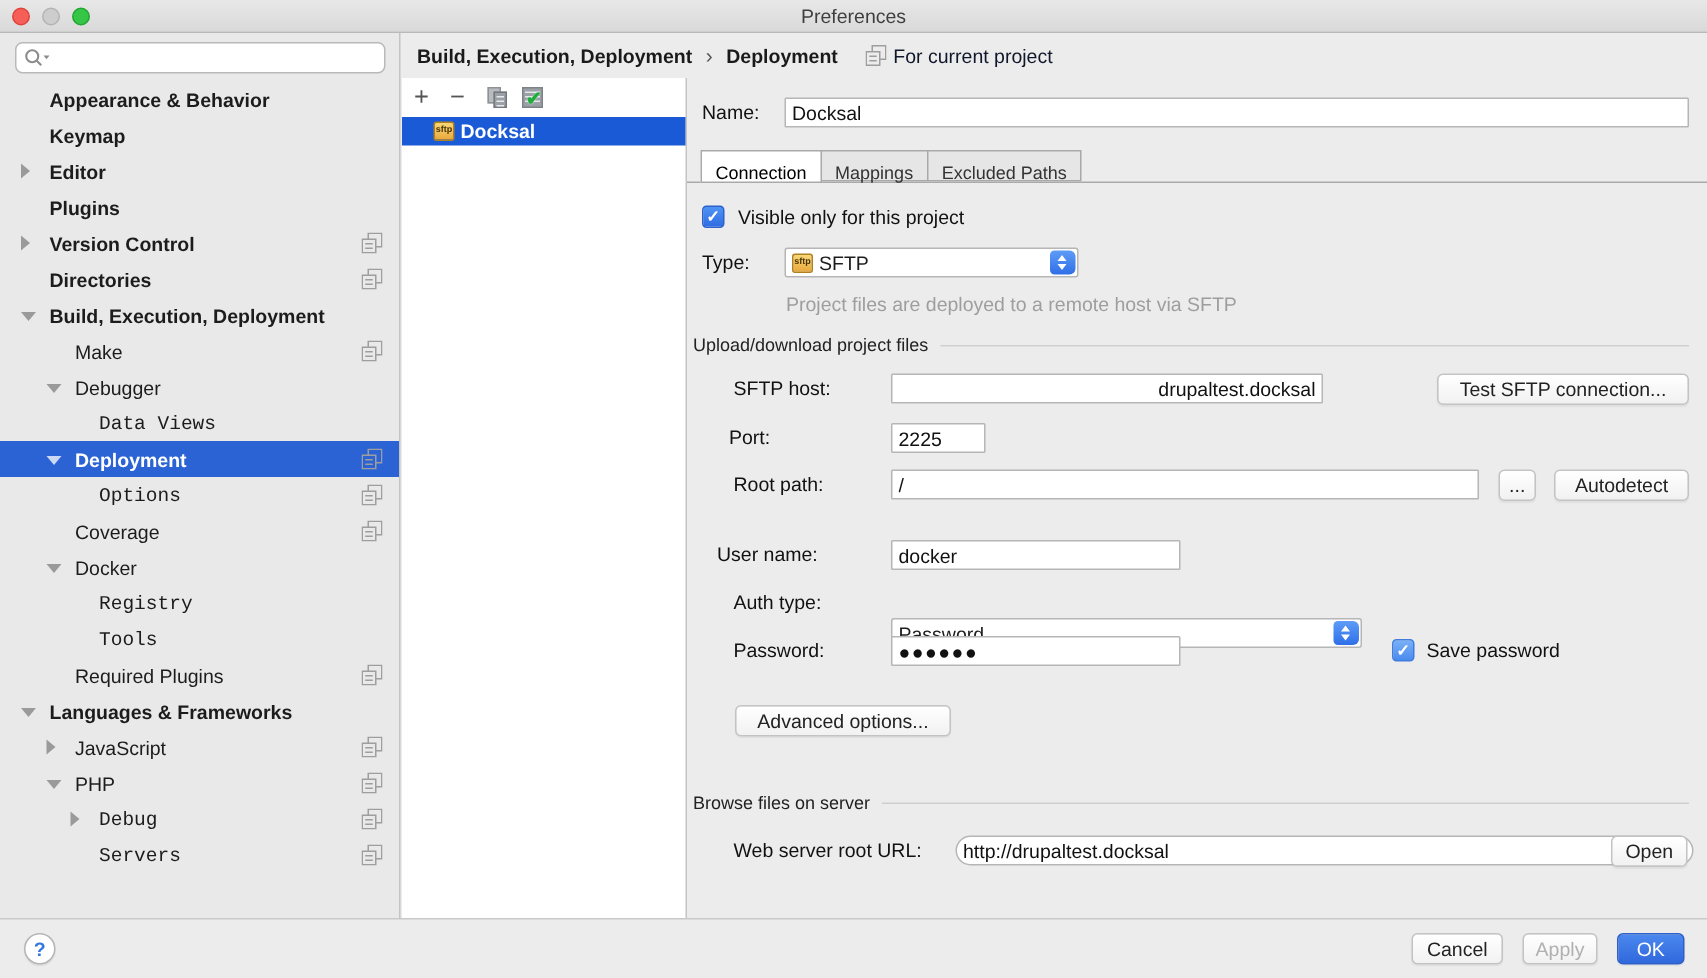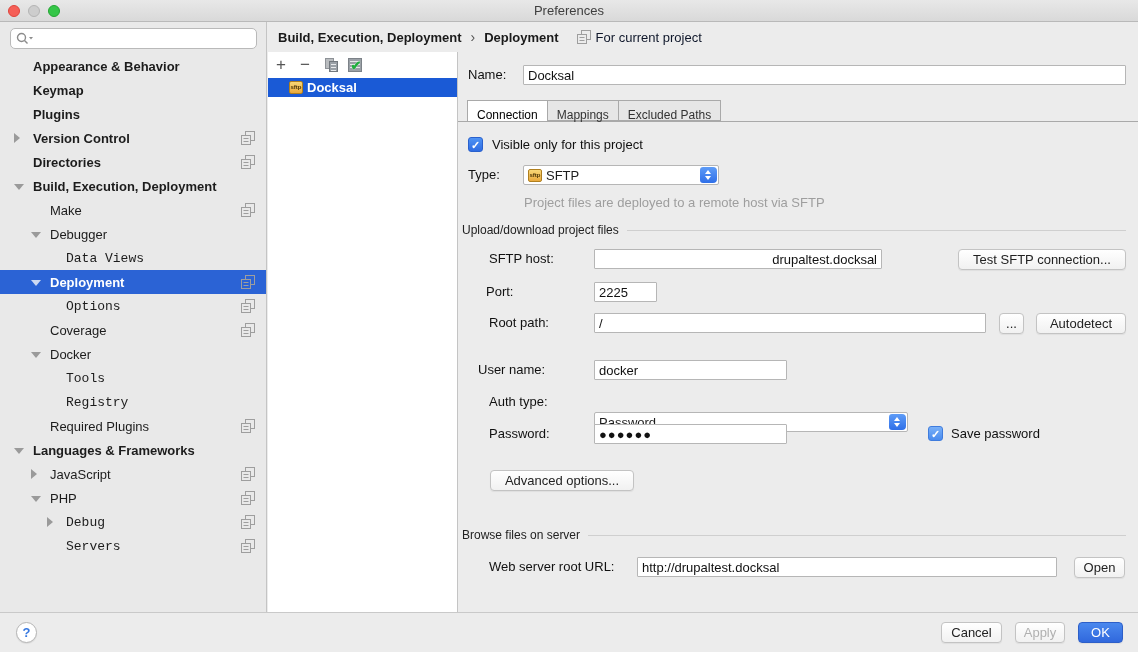--- a/index.html
+++ b/index.html
@@ -142,20 +142,24 @@
       </svg>
     </div>
     <div id="tree">
         <div class="tree-row lvl0 bold">
           <span class="lbl">Appearance &amp; Behavior</span>
         </div>
         <div class="tree-row lvl0 bold">
           <span class="lbl">Keymap</span>
         </div>
         <div class="tree-row lvl0 bold">
+          <span class="arrow right"></span>
+          <span class="lbl">Editor</span>
+        </div>
+        <div class="tree-row lvl0 bold">
           <span class="lbl">Plugins</span>
         </div>
         <div class="tree-row lvl0 bold">
           <span class="arrow right"></span>
           <span class="lbl">Version Control</span>
           <svg class="pp-icon" width="14" height="14" viewBox="0 0 14 14">
             <rect x="4.5" y="0.5" width="9" height="9" fill="none" stroke="#9e9e9e"></rect>
             <rect class="front" x="0.5" y="4.5" width="9" height="9" stroke="#9e9e9e"></rect>
             <line x1="2.5" y1="7.5" x2="7.5" y2="7.5" stroke="#9e9e9e"></line>
             <line x1="2.5" y1="10.5" x2="7.5" y2="10.5" stroke="#9e9e9e"></line>
@@ -216,24 +220,24 @@
             <rect class="front" x="0.5" y="4.5" width="9" height="9" stroke="#9e9e9e"></rect>
             <line x1="2.5" y1="7.5" x2="7.5" y2="7.5" stroke="#9e9e9e"></line>
             <line x1="2.5" y1="10.5" x2="7.5" y2="10.5" stroke="#9e9e9e"></line>
           </svg>
         </div>
         <div class="tree-row lvl1">
           <span class="arrow down"></span>
           <span class="lbl">Docker</span>
         </div>
         <div class="tree-row lvl2">
+          <span class="lbl">Registry</span>
+        </div>
+        <div class="tree-row lvl2">
           <span class="lbl">Tools</span>
-        </div>
-        <div class="tree-row lvl2">
-          <span class="lbl">Registry</span>
         </div>
         <div class="tree-row lvl1">
           <span class="lbl">Required Plugins</span>
           <svg class="pp-icon" width="14" height="14" viewBox="0 0 14 14">
             <rect x="4.5" y="0.5" width="9" height="9" fill="none" stroke="#9e9e9e"></rect>
             <rect class="front" x="0.5" y="4.5" width="9" height="9" stroke="#9e9e9e"></rect>
             <line x1="2.5" y1="7.5" x2="7.5" y2="7.5" stroke="#9e9e9e"></line>
             <line x1="2.5" y1="10.5" x2="7.5" y2="10.5" stroke="#9e9e9e"></line>
           </svg>
         </div>
@@ -386,21 +390,21 @@
     <span class="abs flabel" style="left:493px; top:372px;">Save password</span>
 
     <button class="abs btn" style="left:32px; top:418px; width:144px;">Advanced options...</button>
 
     <div class="abs group-hd" style="left:4px; top:476px; width:664px;">
       <span class="gtitle">Browse files on server</span>
       <span class="gline"></span>
     </div>
 
     <span class="abs flabel" style="left:31px; top:505px;">Web server root URL:</span>
-    <input class="abs tinput" style="left: 179px; top: 505px; width: 420px;" value="http://drupaltest.docksal">
+    <input class="abs tinput" style="left: 179px; top: 505px; width: 492px; border-radius: 10px;" value="http://drupaltest.docksal">
     <button class="abs btn" style="left:616px; top:505px; width:51px;">Open</button>
   </div>
 
   <div id="footer">
     <div id="help-btn">?</div>
     <button class="btn" style="position:absolute; left:941px; top:9px; width:61px;">Cancel</button>
     <button class="btn disabled" style="position:absolute; left:1015px; top:9px; width:50px;">Apply</button>
     <button class="btn primary" style="position:absolute; left:1078px; top:9px; width:45px;">OK</button>
   </div>
 

